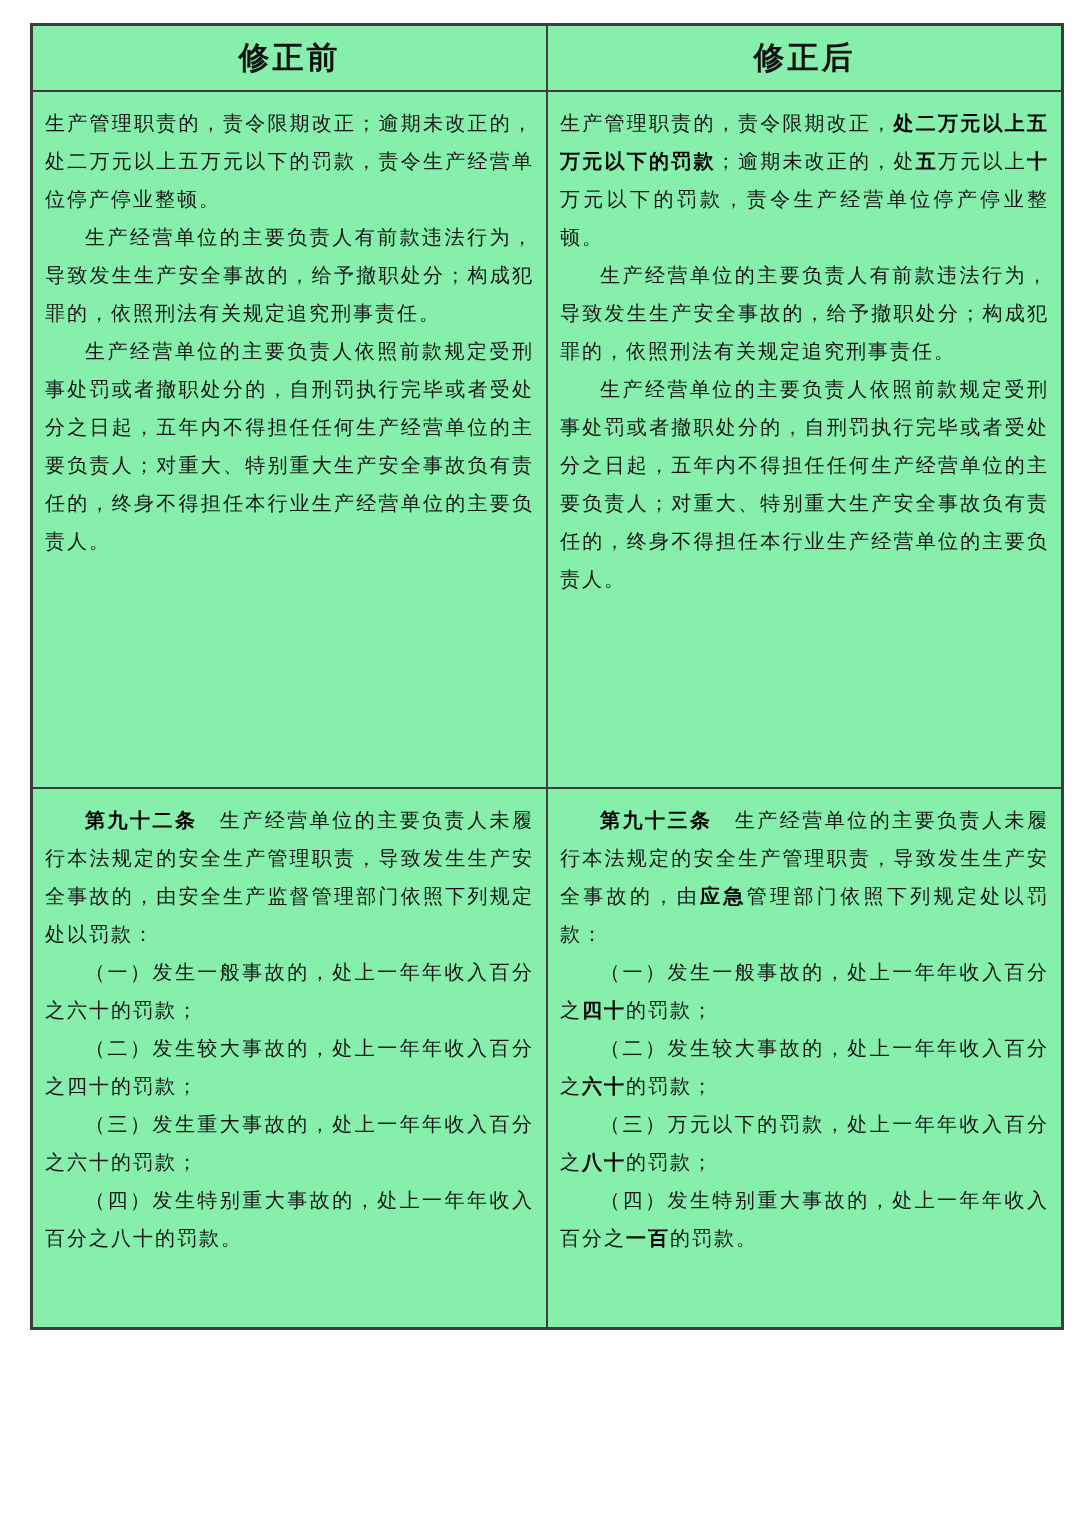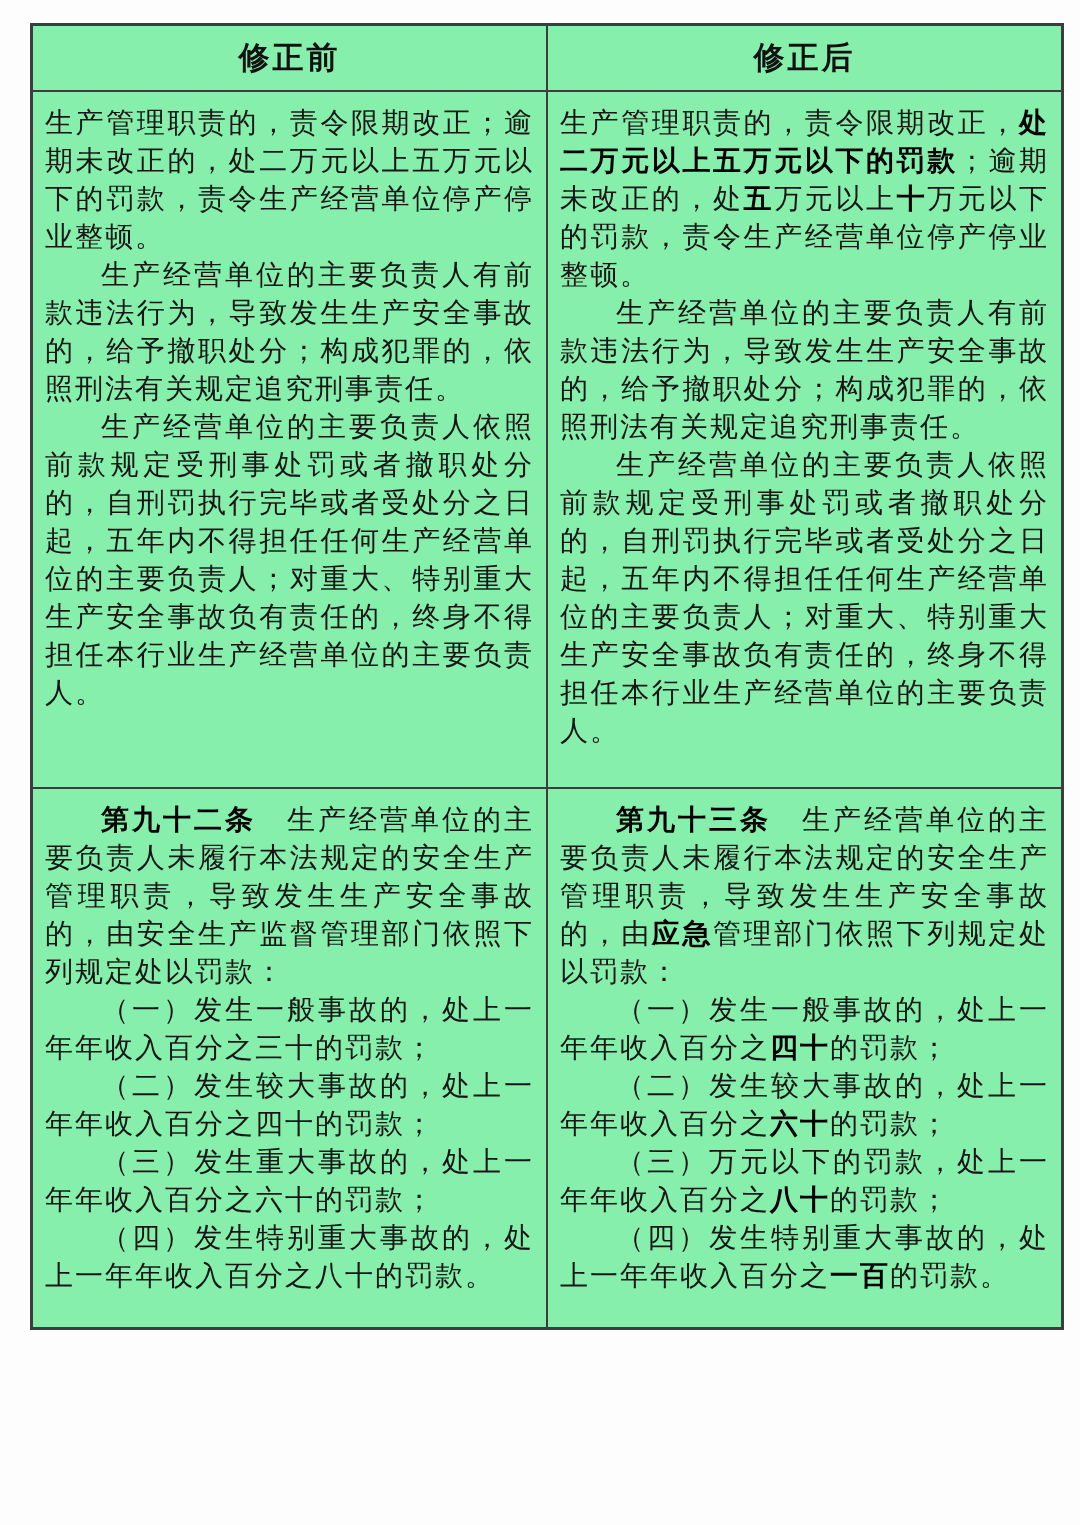--- a/index.html
+++ b/index.html
@@ -33,21 +33,21 @@
     font-family: "DejaVu Sans", "Liberation Sans", sans-serif;
     font-weight: 700;
     font-size: 31px;
     letter-spacing: 3px;
     color: #111;
     width: 50%;
   }
   td.cell {
     vertical-align: top;
     padding: 12px 12px 24px 12px;
-    font-size: 28px;
+    font-size: 20px;
     line-height: 38px;
     letter-spacing: 2px;
     text-align: justify;
     text-justify: inter-character;
     word-break: break-all;
     color: #161616;
   }
   tr.row-1 { height: 697px; }
   tr.row-2 { height: 540px; }
   tr.row-3 { height: 180px; }
@@ -80,21 +80,21 @@
           </td>
           <td class="cell">
             <p class="para"><span class="run">生产管理职责的，责令限期改正，</span><span class="run bold">处二万元以上五万元以下的罚款</span><span class="run">；逾期未改正的，处</span><span class="run bold">五</span><span class="run">万元以上</span><span class="run bold">十</span><span class="run">万元以下的罚款，责令生产经营单位停产停业整顿。</span></p>
             <p class="para indent"><span class="run">生产经营单位的主要负责人有前款违法行为，导致发生生产安全事故的，给予撤职处分；构成犯罪的，依照刑法有关规定追究刑事责任。</span></p>
             <p class="para indent"><span class="run">生产经营单位的主要负责人依照前款规定受刑事处罚或者撤职处分的，自刑罚执行完毕或者受处分之日起，五年内不得担任任何生产经营单位的主要负责人；对重大、特别重大生产安全事故负有责任的，终身不得担任本行业生产经营单位的主要负责人。</span></p>
           </td>
         </tr>
         <tr class="row-2">
           <td class="cell">
             <p class="para indent"><span class="run bold">第九十二条</span><span class="run">　生产经营单位的主要负责人未履行本法规定的安全生产管理职责，导致发生生产安全事故的，由安全生产监督管理部门依照下列规定处以罚款：</span></p>
-            <p class="para indent"><span class="run">（一）发生一般事故的，处上一年年收入百分之三十的罚款；</span></p>
+            <p class="para indent"><span class="run">（一）发生一般事故的，处上一年年收入百分之六十的罚款；</span></p>
             <p class="para indent"><span class="run">（二）发生较大事故的，处上一年年收入百分之四十的罚款；</span></p>
             <p class="para indent"><span class="run">（三）发生重大事故的，处上一年年收入百分之六十的罚款；</span></p>
             <p class="para indent"><span class="run">（四）发生特别重大事故的，处上一年年收入百分之八十的罚款。</span></p>
           </td>
           <td class="cell">
             <p class="para indent"><span class="run bold">第九十三条</span><span class="run">　生产经营单位的主要负责人未履行本法规定的安全生产管理职责，导致发生生产安全事故的，由</span><span class="run bold">应急</span><span class="run">管理部门依照下列规定处以罚款：</span></p>
             <p class="para indent"><span class="run">（一）发生一般事故的，处上一年年收入百分之</span><span class="run bold">四十</span><span class="run">的罚款；</span></p>
             <p class="para indent"><span class="run">（二）发生较大事故的，处上一年年收入百分之</span><span class="run bold">六十</span><span class="run">的罚款；</span></p>
             <p class="para indent"><span class="run">（三）万元以下的罚款，处上一年年收入百分之</span><span class="run bold">八十</span><span class="run">的罚款；</span></p>
             <p class="para indent"><span class="run">（四）发生特别重大事故的，处上一年年收入百分之</span><span class="run bold">一百</span><span class="run">的罚款。</span></p>

